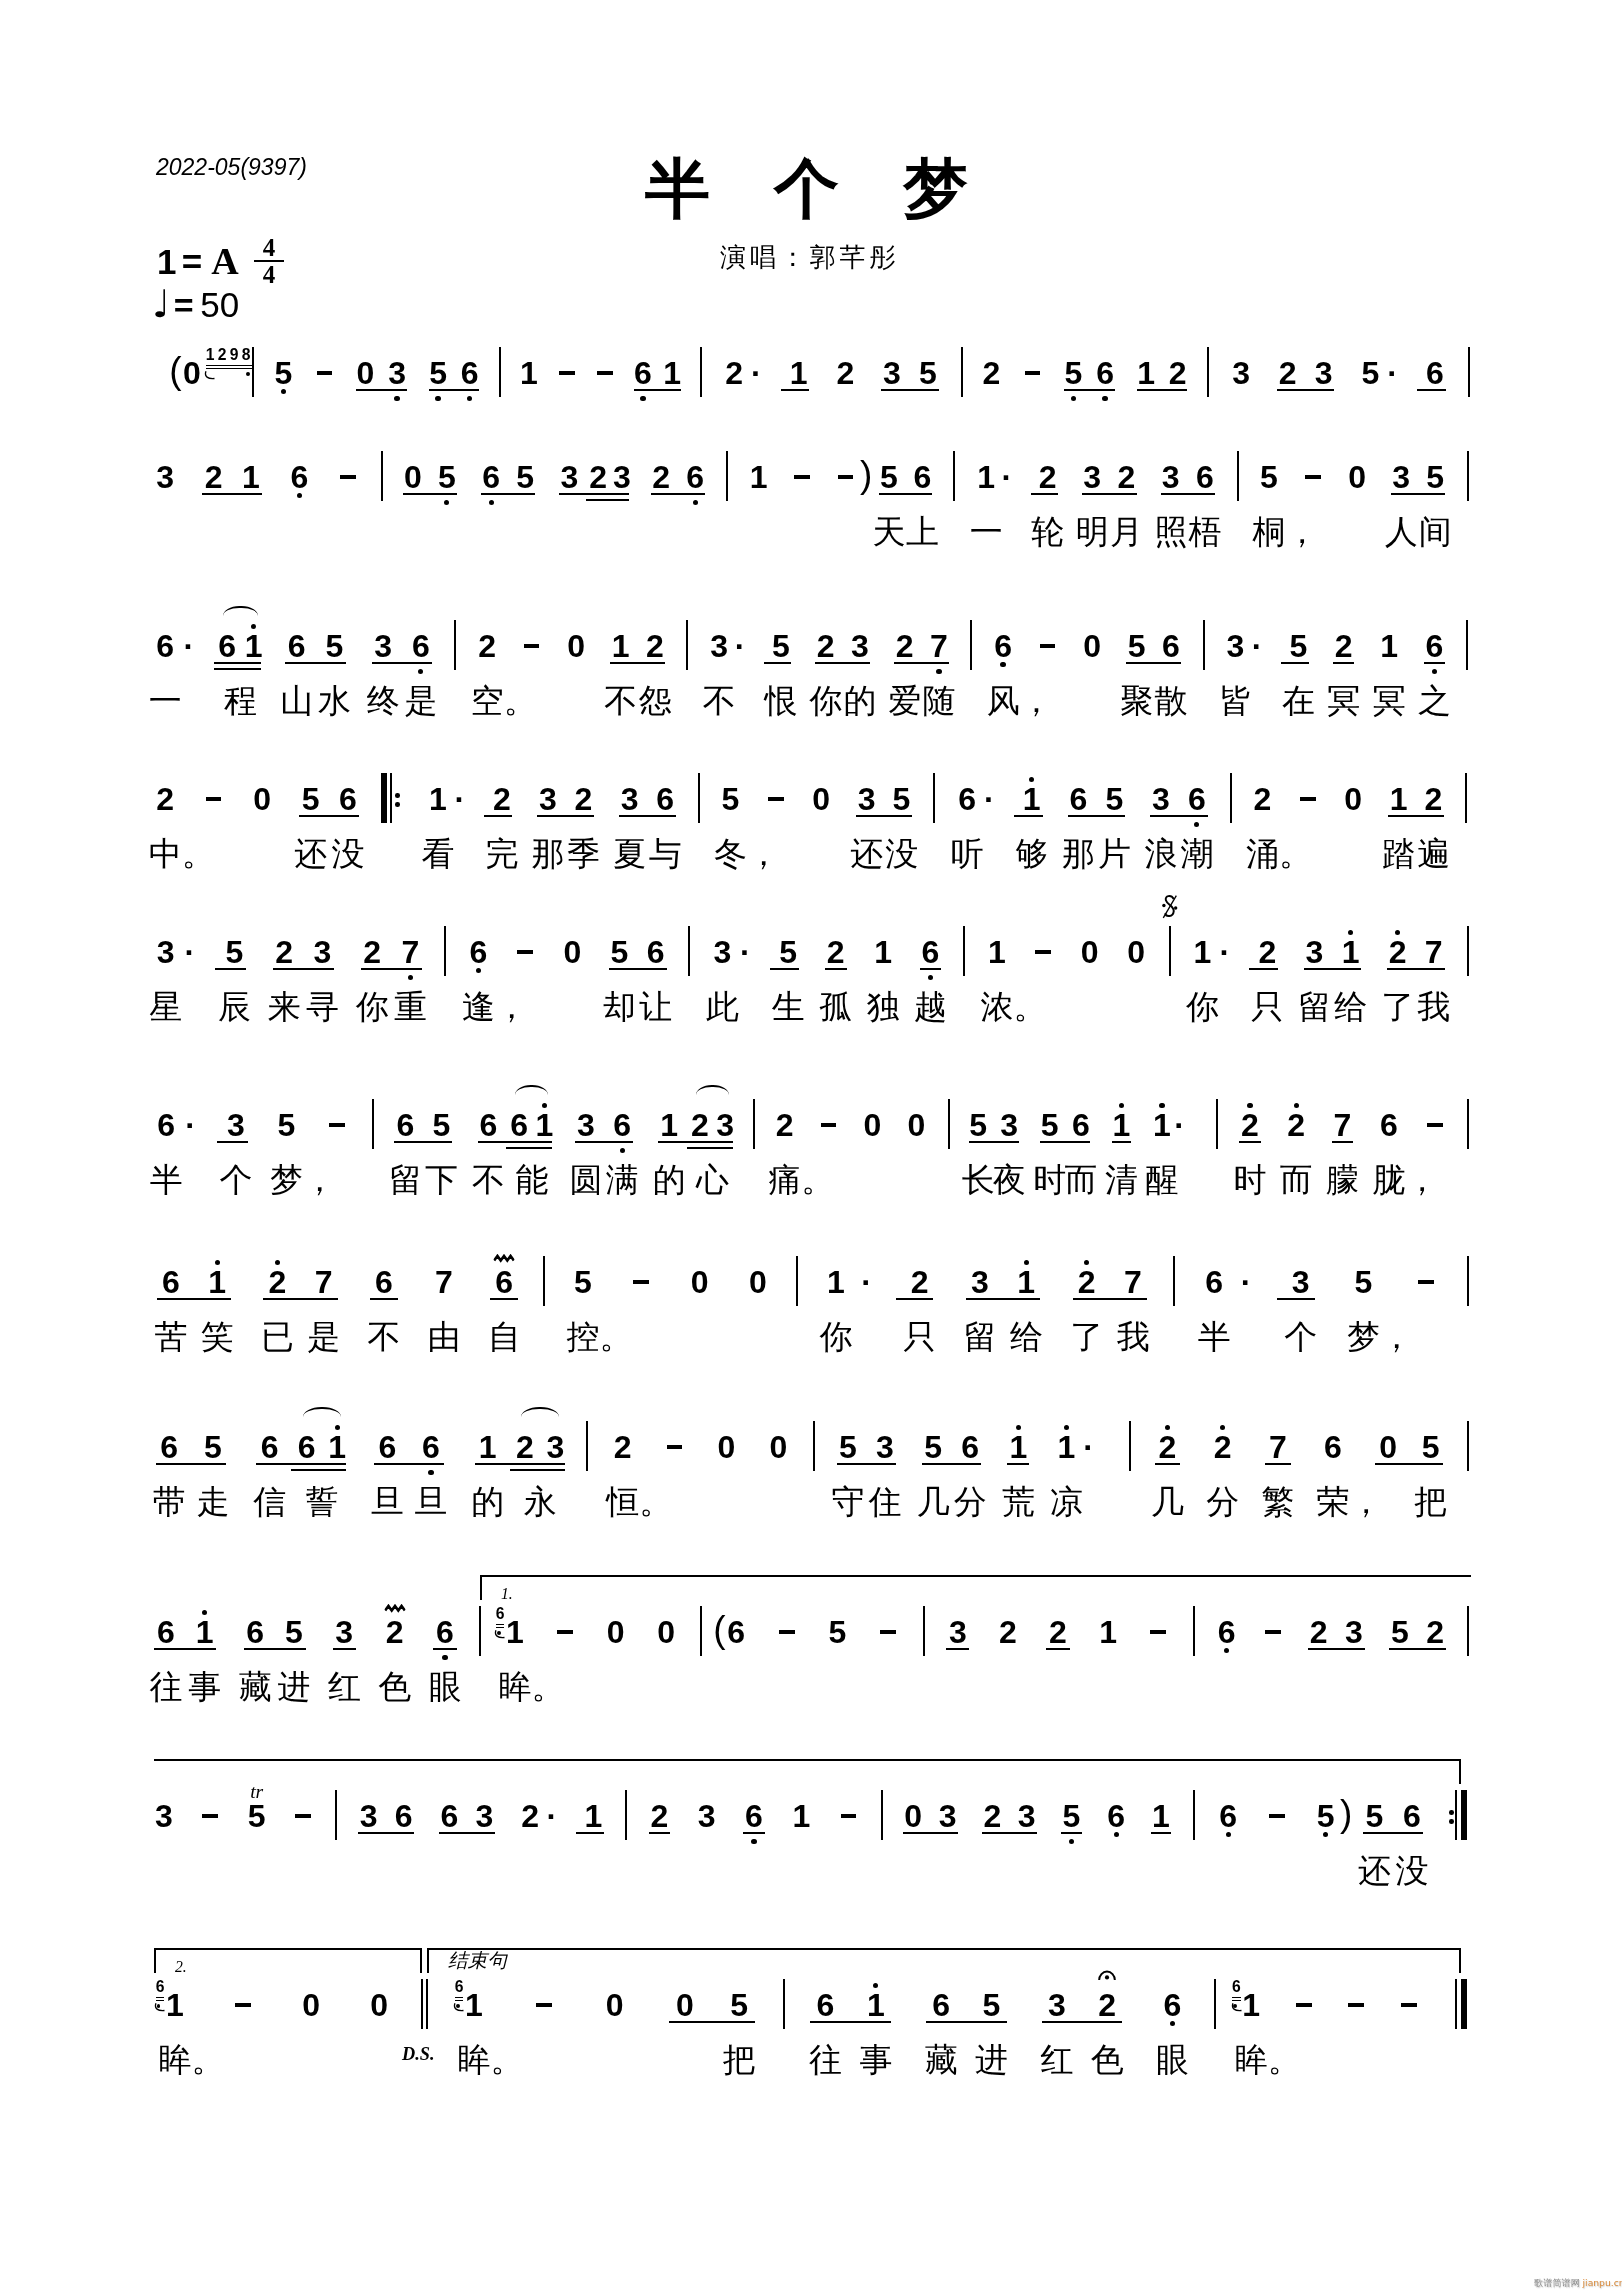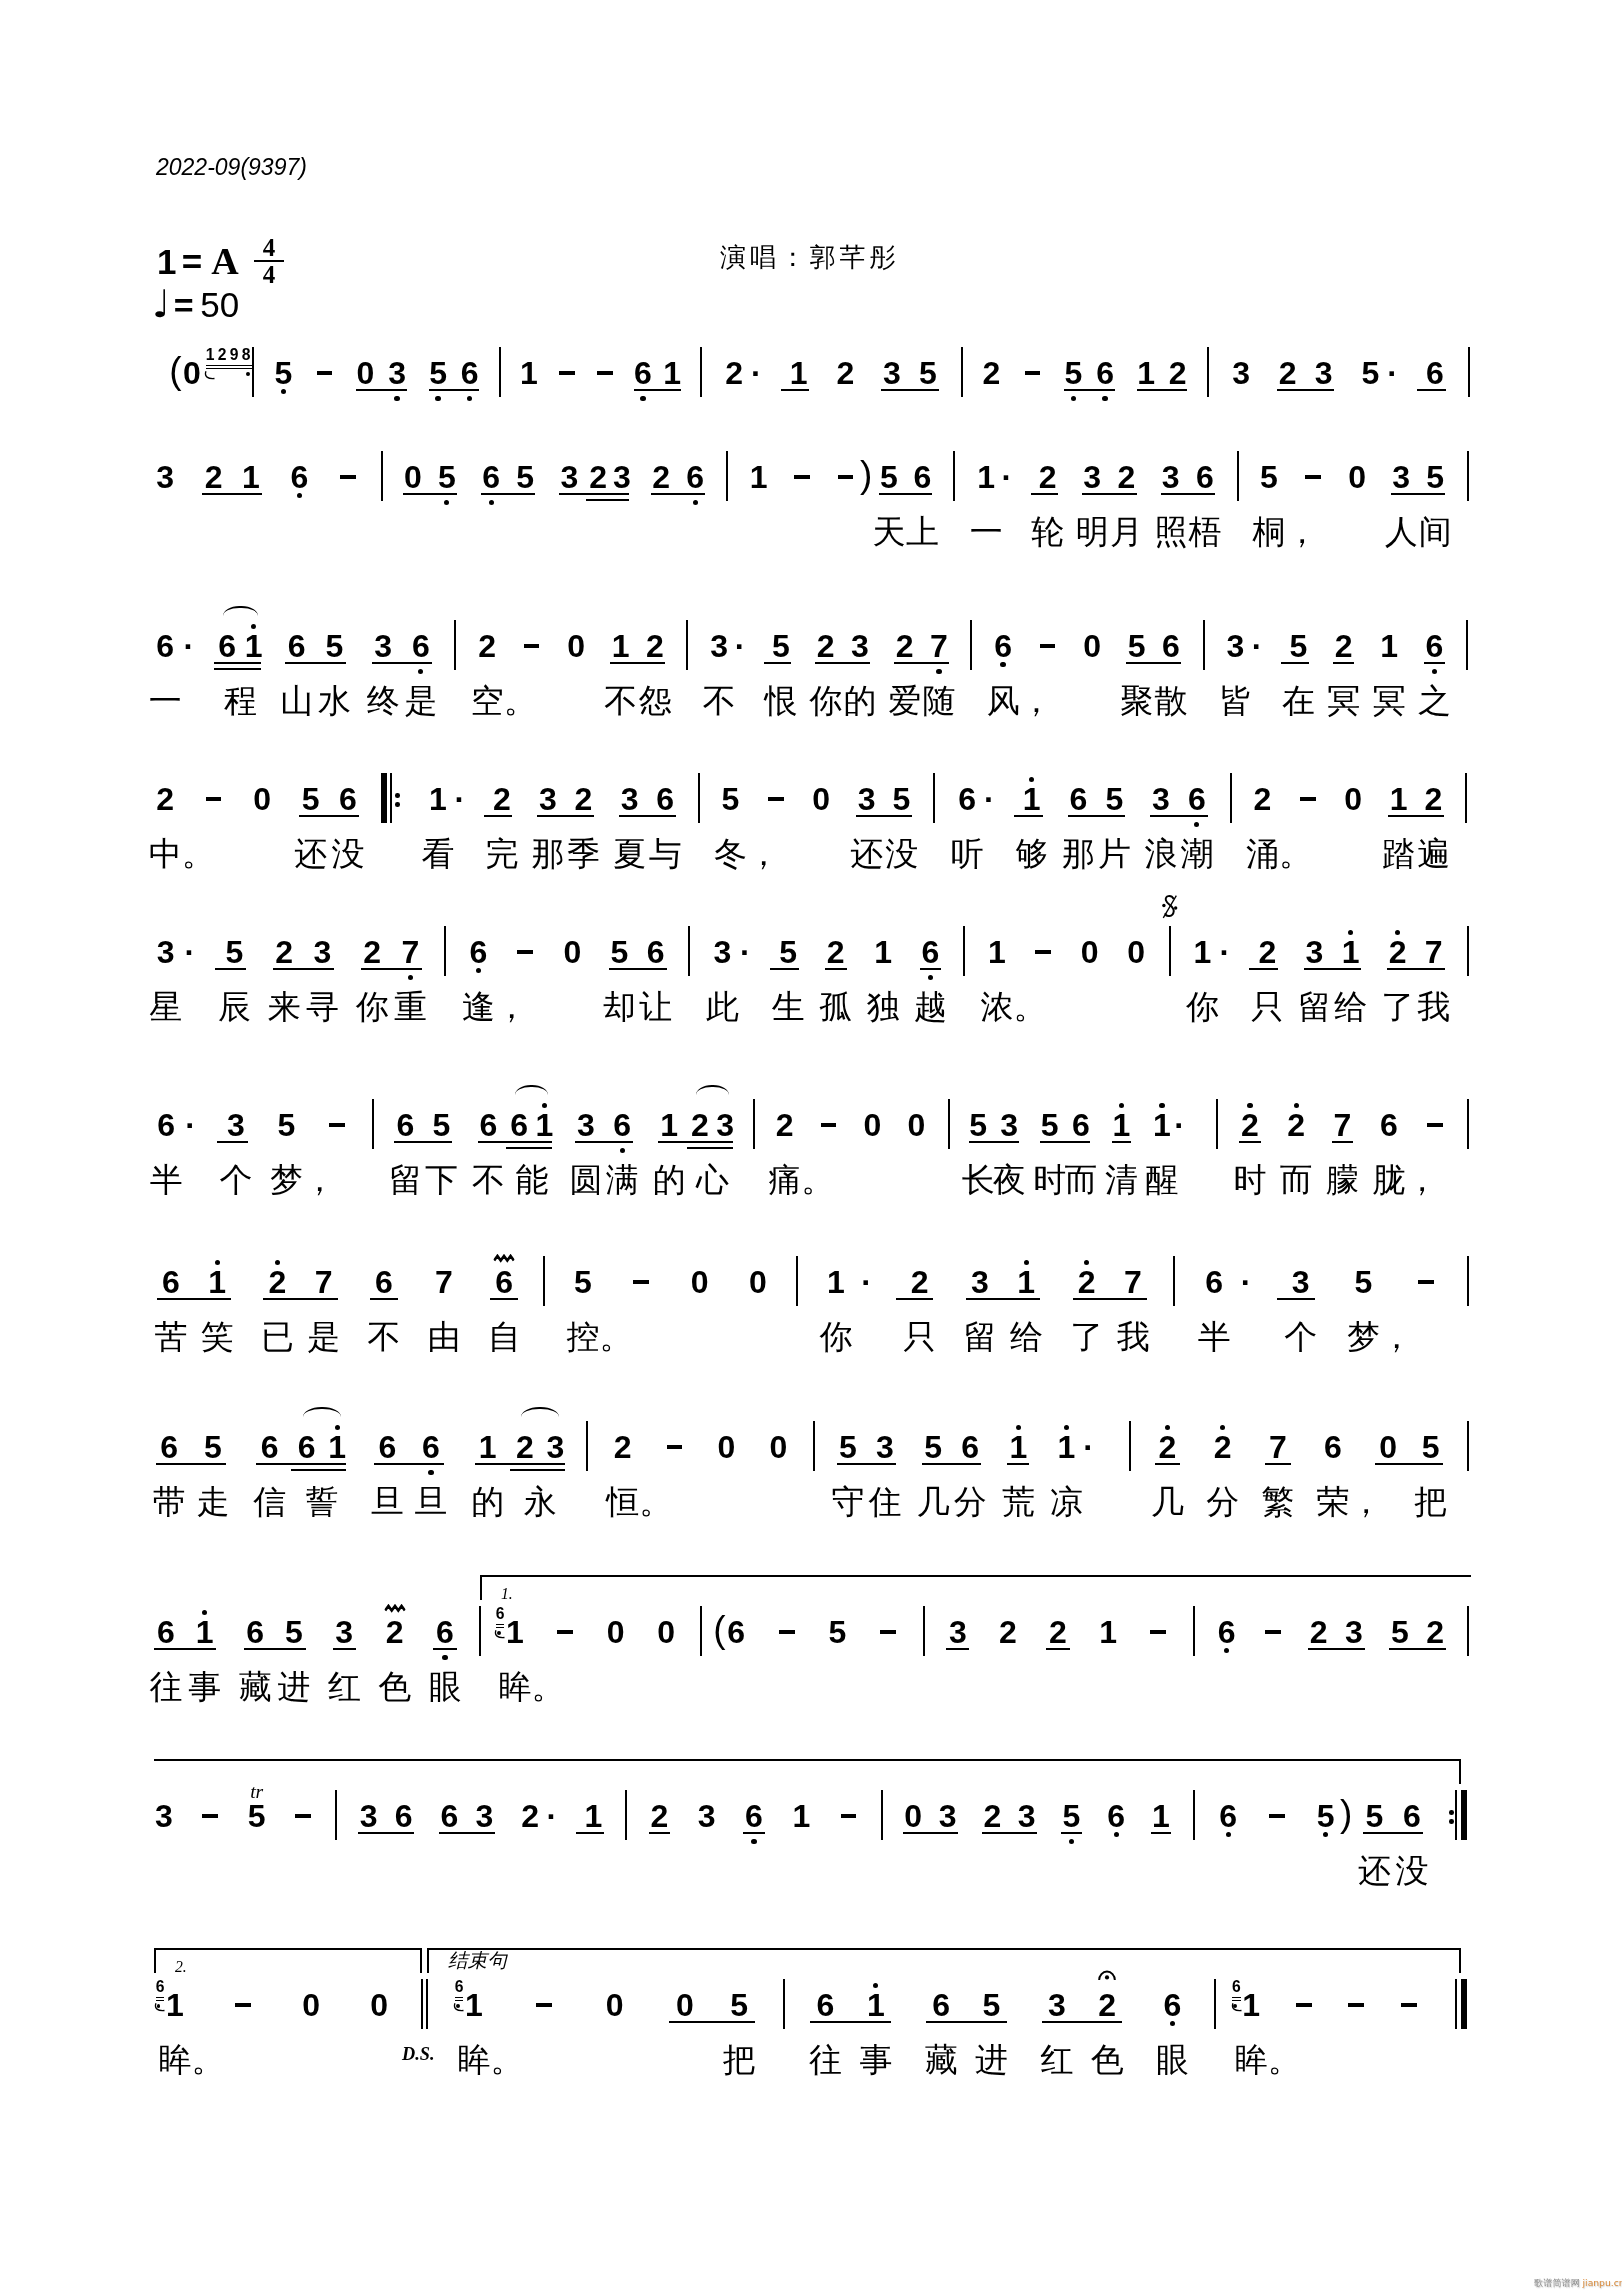--- a/index.html
+++ b/index.html
@@ -65,21 +65,22 @@
 .volta-label.cjk{font:italic 19.6px/21px "DejaVu Serif",serif;top:-15.7px;}
 .segno{position:absolute;top:-19.6px;width:19.6px;height:27.5px;}
 .ds{position:absolute;top:79px;font:bold italic 18.3px/19.6px "Liberation Serif",serif;white-space:nowrap;}
 .watermark{position:absolute;left:1534px;top:2277px;font:9.2px/11.8px "DejaVu Sans",sans-serif;color:#8a8a8a;white-space:nowrap;text-shadow:0.7px 0.7px 1.3px #c8c8c8;}
 .wm-domain{color:#d98a3a;margin-left:2.6px;}
 </style>
 </head>
 <body>
 
 <div class="page">
-  <div class="catalog">2022-09(9397)</div>
+  <div class="catalog">2022-05(9397)</div>
+  <h1 class="title">半个梦</h1>
   <div class="singer">演唱：郭芊彤</div>
 
 
   <div class="key">
     <span class="key-degree">1</span>
     <span class="key-eq">=</span>
     <span class="key-name">A</span>
   </div>
   <div class="timesig">
     <span>4</span>

